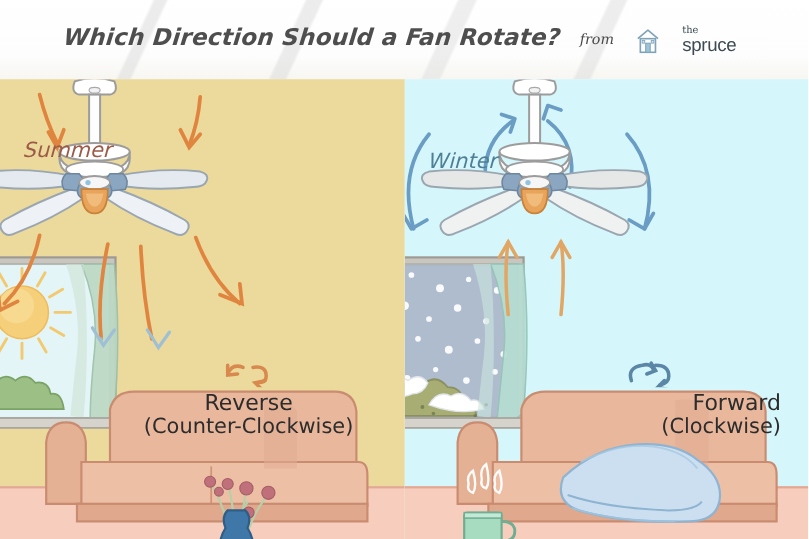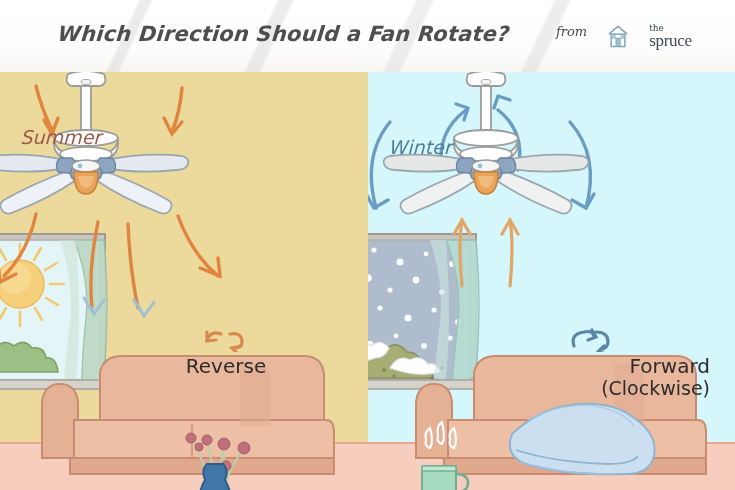--- a/index.html
+++ b/index.html
@@ -18,28 +18,28 @@
       linear-gradient(180deg,#ffffff 0%,#fdfdfd 70%,#f7f6f2 100%);
     overflow:hidden;
   }
   .header-title{
     position:absolute;left:58px;top:22px;
     font-family:"DejaVu Sans",sans-serif;
     font-size:21px;font-weight:700;font-style:italic;
     color:#4e4e4e;letter-spacing:.2px;white-space:nowrap;
     transform:skewX(-6deg);
   }
-  .logo{position:absolute;left:556px;top:24px;display:flex;gap:20px;}
+  .logo{position:absolute;left:527px;top:24px;display:flex;align-items:center;gap:20px;}
   .logo-from{
     font-family:"DejaVu Serif",serif;font-style:italic;font-size:13px;color:#4a4a4a;
   }
   .logo-house{width:22px;height:24px;display:block;}
   .logo-words{display:flex;flex-direction:column;line-height:1;}
   .logo-the{font-family:"DejaVu Serif",serif;font-size:9px;color:#3c4a52;margin-bottom:-1px;}
-  .logo-spruce{font-family:Liberation Serif, serif;font-size:17px;color:#3c4a52;letter-spacing:-.3px;}
+  .logo-spruce{font-family:Liberation Sans, sans-serif;font-size:17px;color:#3c4a52;letter-spacing:-.3px;}
 
   
   .panel{position:absolute;top:72px;height:418px;overflow:hidden;}
   .panel-summer{left:0;width:368px;background:#ecd99c;}
   .panel-winter{left:368px;width:367px;background:#d5f7fb;}
 
   .season-label{
     position:absolute;font-family:"DejaVu Sans",sans-serif;
     font-style:italic;font-size:19px;font-weight:400;white-space:nowrap;
     transform:skewX(-4deg);
@@ -241,20 +241,21 @@
         <svg width="56" height="24" viewBox="0 0 56 24">
           <g fill="none" stroke="#d88a4e" stroke-width="3.2" stroke-linecap="round">
             <path d="M23 6 q-10 -4 -14 6"></path>
             <path d="M9 4 l0 9 l9 -1"></path>
             <path d="M32 6 q12 -2 12 8 q0 6 -8 6"></path>
             <path d="M43 18 l-9 2 l6 6"></path>
           </g>
         </svg>
       </div>
       <div class="rot-main">Reverse</div>
+      <div class="rot-sub">(Counter-Clockwise)</div>
     </div>
   </div>
 
   <div class="panel panel-winter">
 
     <div class="floor floor-winter"></div>
 
     <svg class="svg-layer" width="367" height="418" viewBox="0 0 367 418">
 
       <g>

